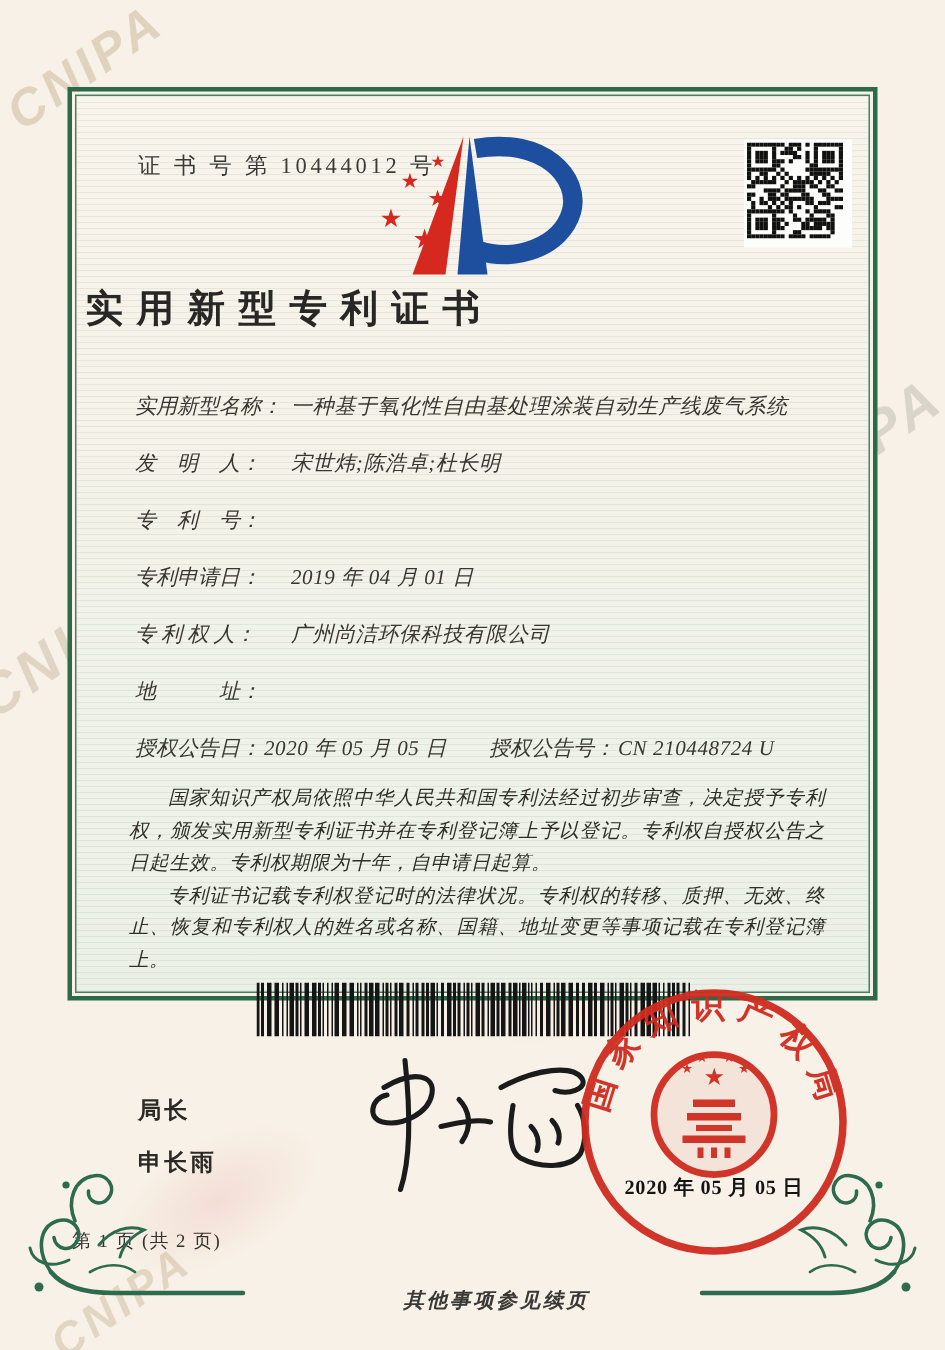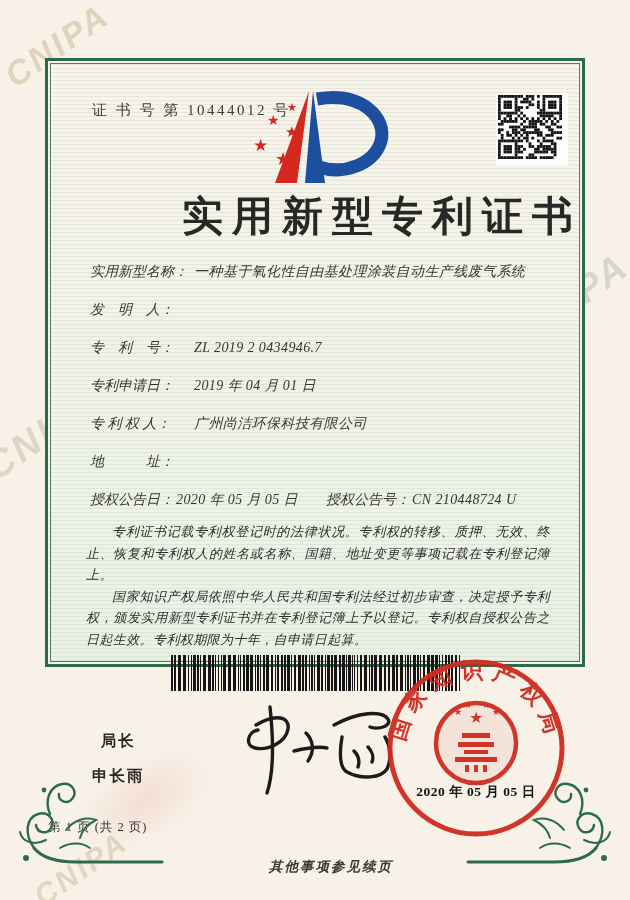--- a/index.html
+++ b/index.html
@@ -39,42 +39,42 @@
     background:repeating-linear-gradient(180deg, rgba(110,150,115,.13) 0 1px, transparent 1px 4px);
   }
   .cert > *{position:absolute;}
 
   .cert-no{left:44px; top:40px; font-size:15px; letter-spacing:2.5px; color:#3c3a36; white-space:nowrap;}
 
   .qr-wrap{right:14px; top:32px; width:68px; height:68px; background:#fdfdfb; padding:2px;}
   .logo{left:50%; top:24px; margin-left:-88px;}
 
   .title{
-    left:0; right:0; top:128px; text-align:right;
-    font-size:41px; font-weight:700; letter-spacing:9px; text-indent:9px; color:#272725;
+    left:0; right:0; top:128px; text-align:left;
+    font-size:25px; font-weight:700; letter-spacing:9px; text-indent:9px; color:#272725;
   }
 
   
   .fields{left:42px; right:34px; top:200px; font-size:14px; color:#38362f; line-height:21px;font-style:italic;}
   .row{display:flex; align-items:flex-start; margin-bottom:17px;}
   .lab{flex:0 0 104px; white-space:nowrap;}
   .val{flex:1; letter-spacing:.4px;}
   .row-grant .pair1{display:flex; width:236px; flex:0 0 236px;}
   .row-grant .pair2{display:flex; flex:1;}
   .row-grant .lab{flex:0 0 auto; margin-right:2px;}
 
   
   .paras{left:38px; right:32px; top:460px; font-size:13px; line-height:21.5px;
     color:#2e2d28; font-style:italic; letter-spacing:.4px; text-align:justify;}
   .paras p{margin:0; text-indent:2em;}
 
   .barcode{left:123px; top:594px; width:294px; height:36px;}
 
   .director{left:44px; top:662px; font-size:15.5px; font-weight:700; color:#2c2a25;
-    line-height:35px; letter-spacing:2px;text-align:center;}
+    line-height:35px; letter-spacing:2px;}
 
   .signature{left:138px; top:628px;}
 
   .seal{left:333px; top:592px; opacity:.95;}
   .seal-date{left:333px; top:722px; width:190px; text-align:center;
     font-size:13.5px; font-weight:700; color:#141414; letter-spacing:.5px; white-space:nowrap;}
 
   .page-info{left:0; right:0; top:758px; text-align:left; font-size:12.5px;
     color:#33322e; letter-spacing:1px;}
 
@@ -406,24 +406,24 @@
 
     <div class="title">实用新型专利证书</div>
 
     <div class="fields">
       <div class="row">
         <span class="lab">实用新型名称：</span>
         <span class="val">一种基于氧化性自由基处理涂装自动生产线废气系统</span>
       </div>
       <div class="row">
         <span class="lab">发　明　人：</span>
+        <span class="val">宋世炜;陈浩卓;杜长明</span>
       </div>
       <div class="row">
         <span class="lab">专　利　号：</span>
-        <span class="val">ZL 2019 2 0434946.7</span>
       </div>
       <div class="row">
         <span class="lab">专利申请日：</span>
         <span class="val">2019 年 04 月 01 日</span>
       </div>
       <div class="row">
         <span class="lab">专 利 权 人：</span>
         <span class="val">广州尚洁环保科技有限公司</span>
       </div>
       <div class="row">
@@ -435,22 +435,22 @@
           <span class="val">2020 年 05 月 05 日</span>
         </span>
         <span class="pair2">
           <span class="lab">授权公告号：</span>
           <span class="val">CN 210448724 U</span>
         </span>
       </div>
     </div>
 
     <div class="paras">
+      <p>国家知识产权局依照中华人民共和国专利法经过初步审查，决定授予专利权，颁发实用新型专利证书并在专利登记簿上予以登记。专利权自授权公告之日起生效。专利权期限为十年，自申请日起算。</p>
       <p>专利证书记载专利权登记时的法律状况。专利权的转移、质押、无效、终止、恢复和专利权人的姓名或名称、国籍、地址变更等事项记载在专利登记簿上。</p>
-      <p>国家知识产权局依照中华人民共和国专利法经过初步审查，决定授予专利权，颁发实用新型专利证书并在专利登记簿上予以登记。专利权自授权公告之日起生效。专利权期限为十年，自申请日起算。</p>
     </div>
 
     <svg class="barcode" id="barcode-svg" viewBox="0 0 294 36">
         <rect x="0" y="0" width="2" height="36" fill="#151515"></rect>
         <rect x="3" y="0" width="2" height="36" fill="#151515"></rect>
         <rect x="7" y="0" width="3" height="36" fill="#151515"></rect>
         <rect x="12" y="0" width="3" height="36" fill="#151515"></rect>
         <rect x="17" y="0" width="1" height="36" fill="#151515"></rect>
         <rect x="20" y="0" width="1" height="36" fill="#151515"></rect>
         <rect x="22" y="0" width="3" height="36" fill="#151515"></rect>

